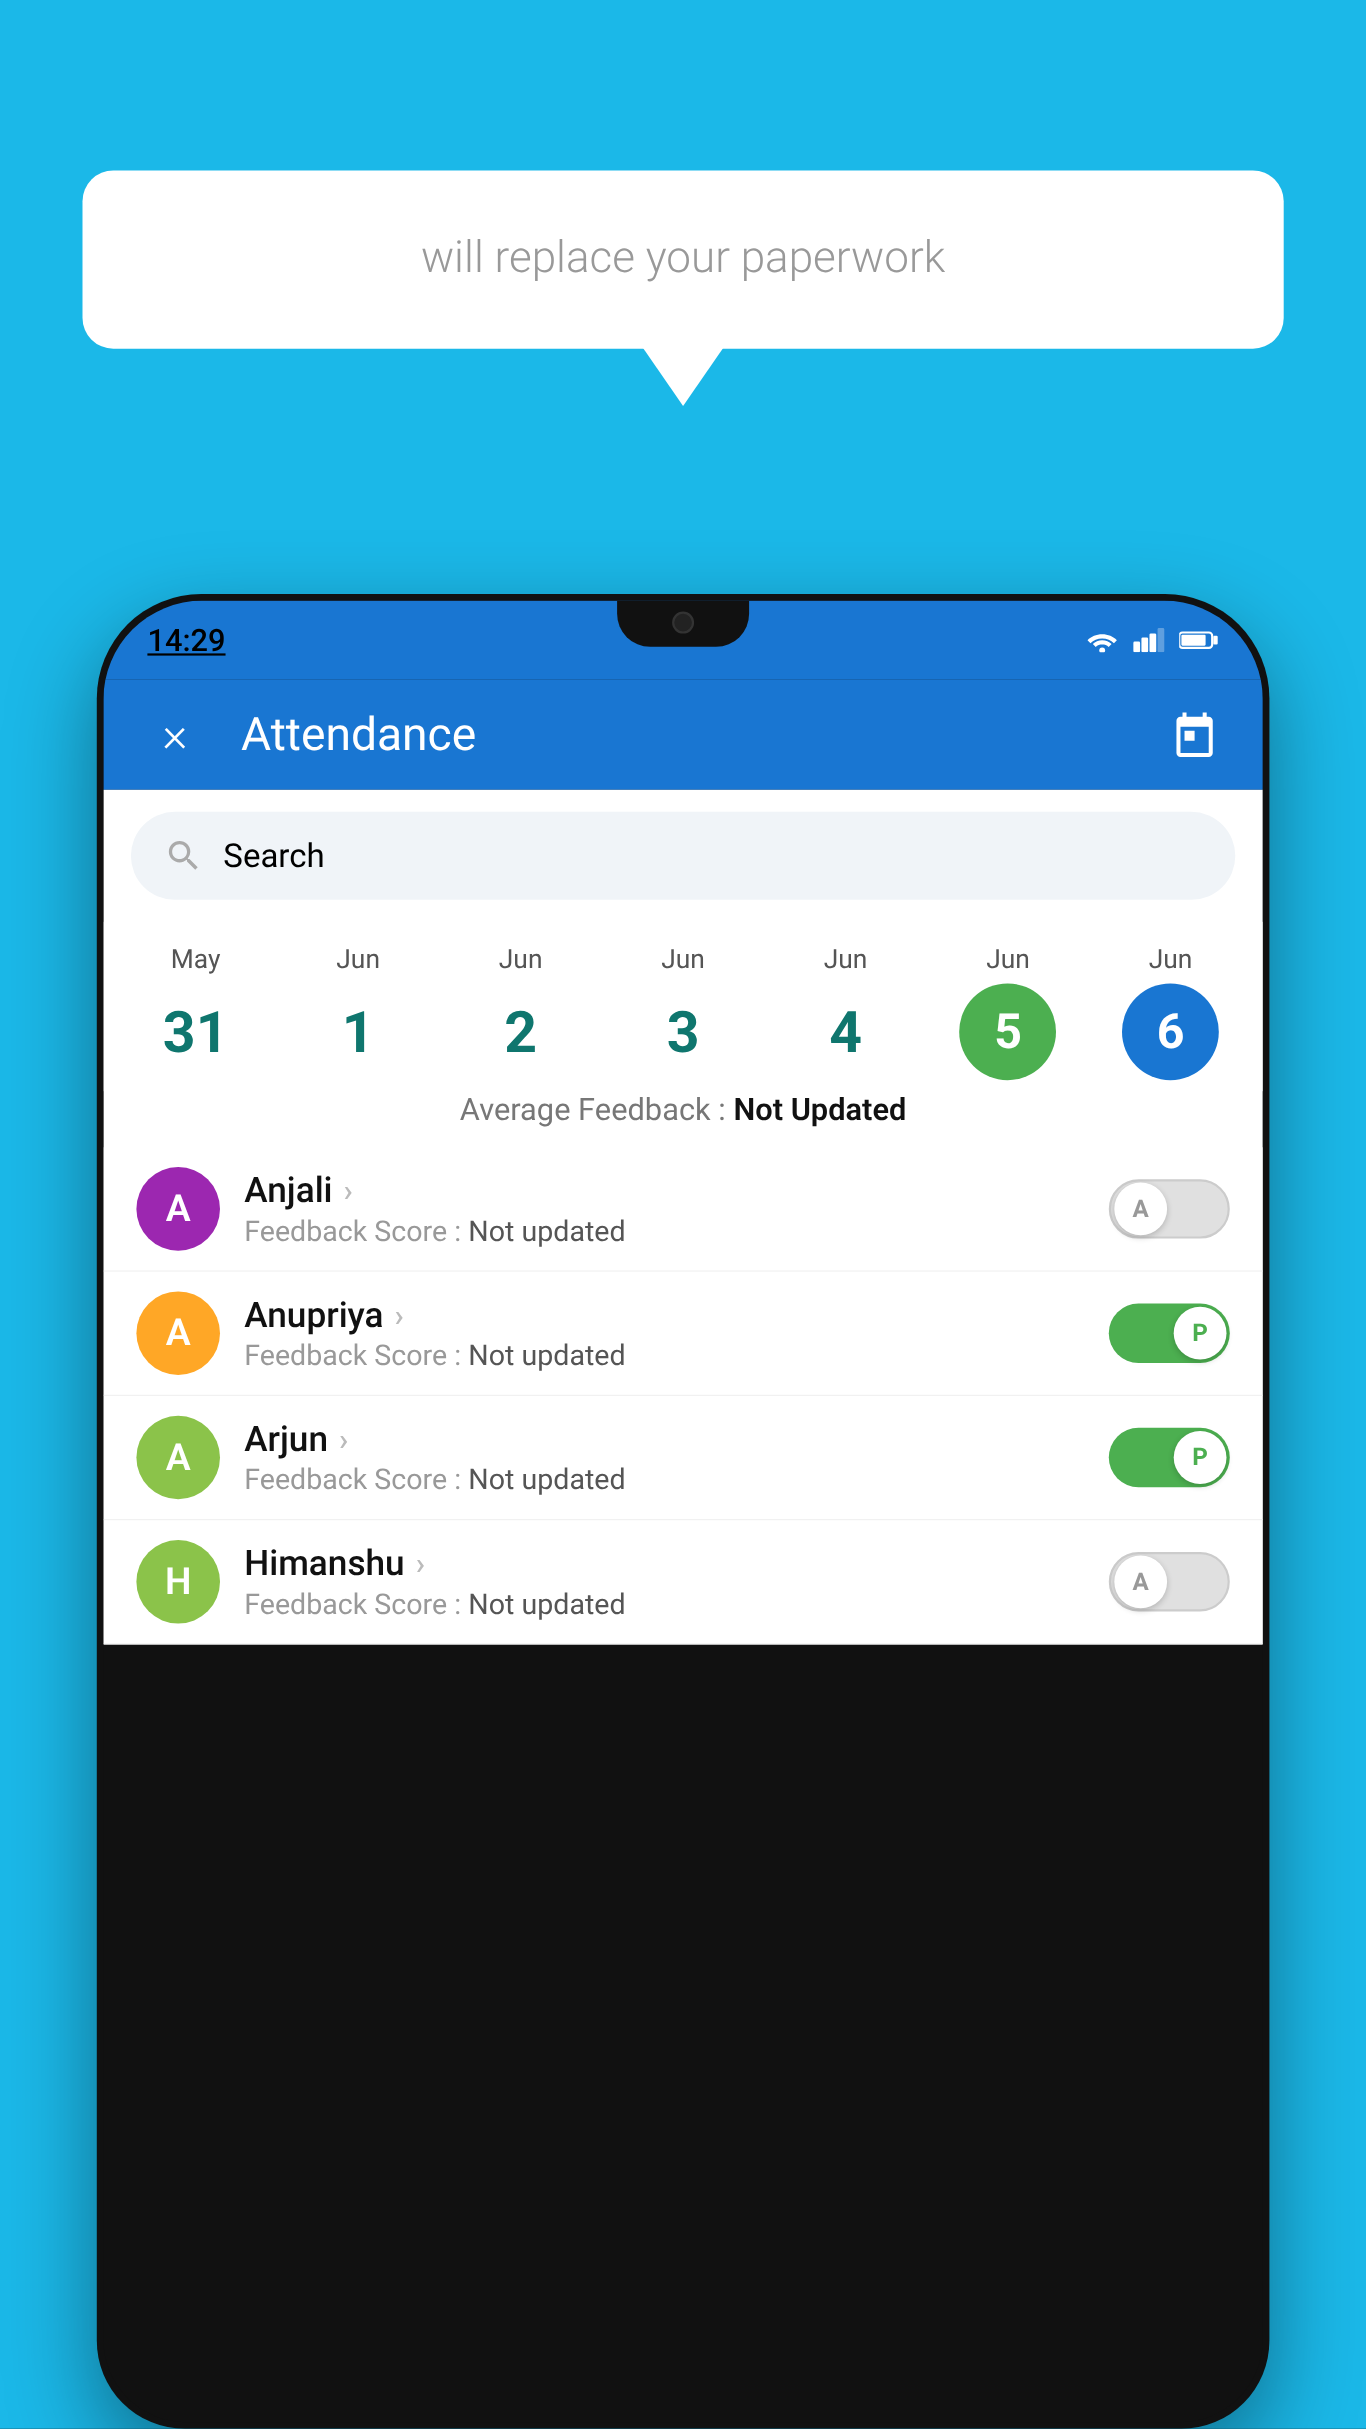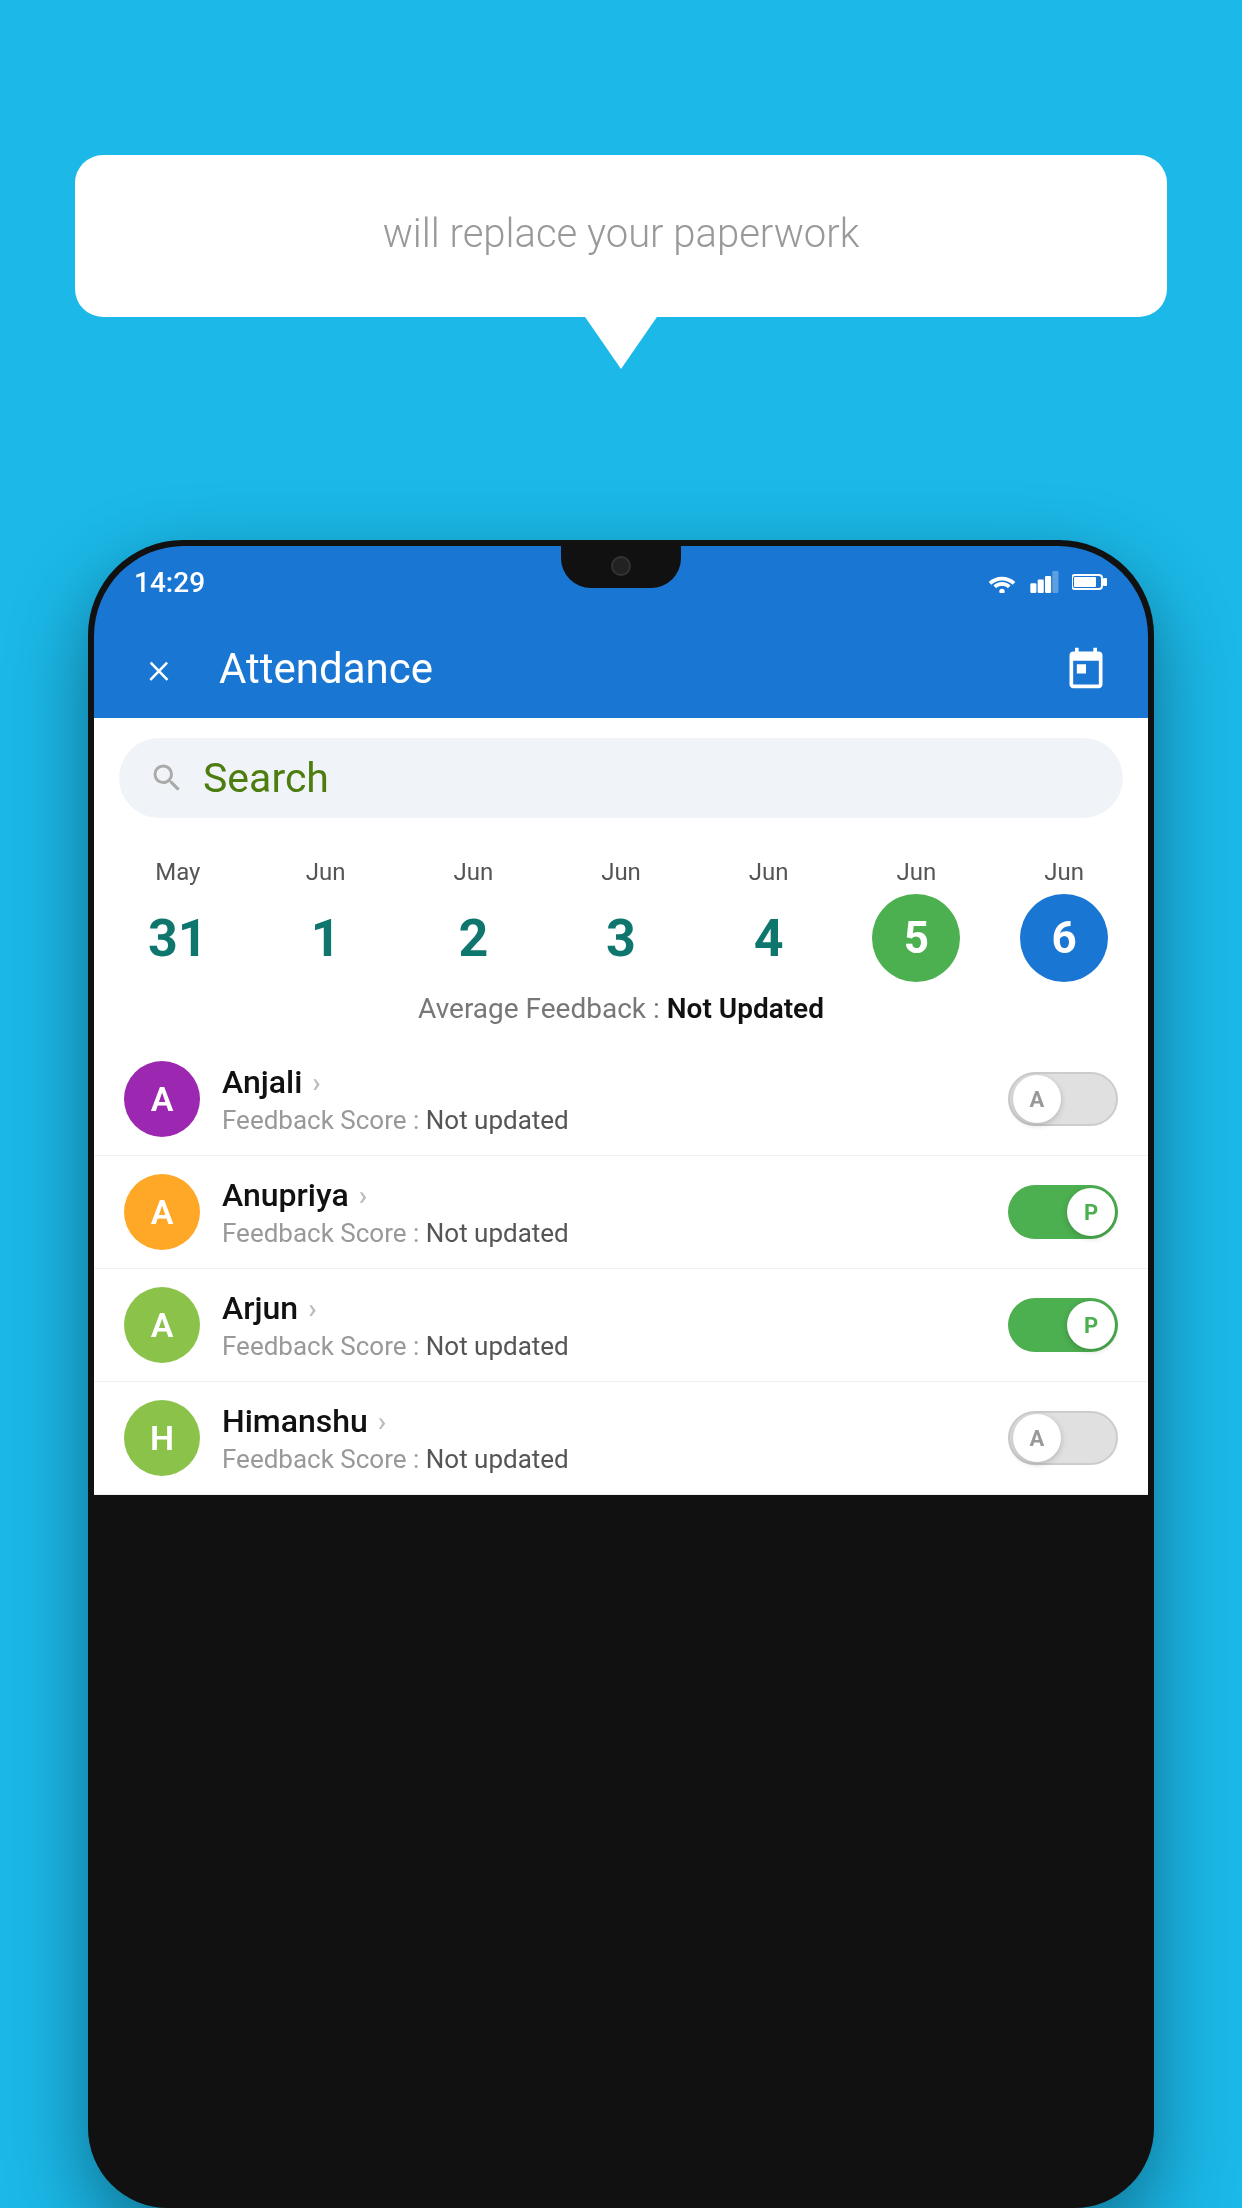--- a/index.html
+++ b/index.html
@@ -84,23 +84,24 @@
     .status-bar {
       background: #1976d2;
       height: 72px;
       display: flex;
       align-items: center;
       padding: 0 40px;
       position: relative;
     }
 
     .status-time {
-      color: #ffffff;
+      color: #000000;
       font-size: 28px;
       font-weight: 500;
+      text-decoration: underline;
     }
 
     .notch {
       position: absolute;
       top: 0;
       left: 50%;
       transform: translateX(-50%);
       width: 120px;
       height: 42px;
       background: #111;
@@ -175,22 +176,22 @@
       margin: 20px 25px;
       border-radius: 40px;
       height: 80px;
       display: flex;
       align-items: center;
       padding: 0 30px;
       gap: 18px;
     }
 
     .search-placeholder {
-      color: #4d7c0f;
-      font-size: 41px;
+      color: #000000;
+      font-size: 30px;
     }
 
     
     .date-strip {
       display: flex;
       align-items: flex-start;
       padding: 10px 10px 0;
       background: white;
     }
 

